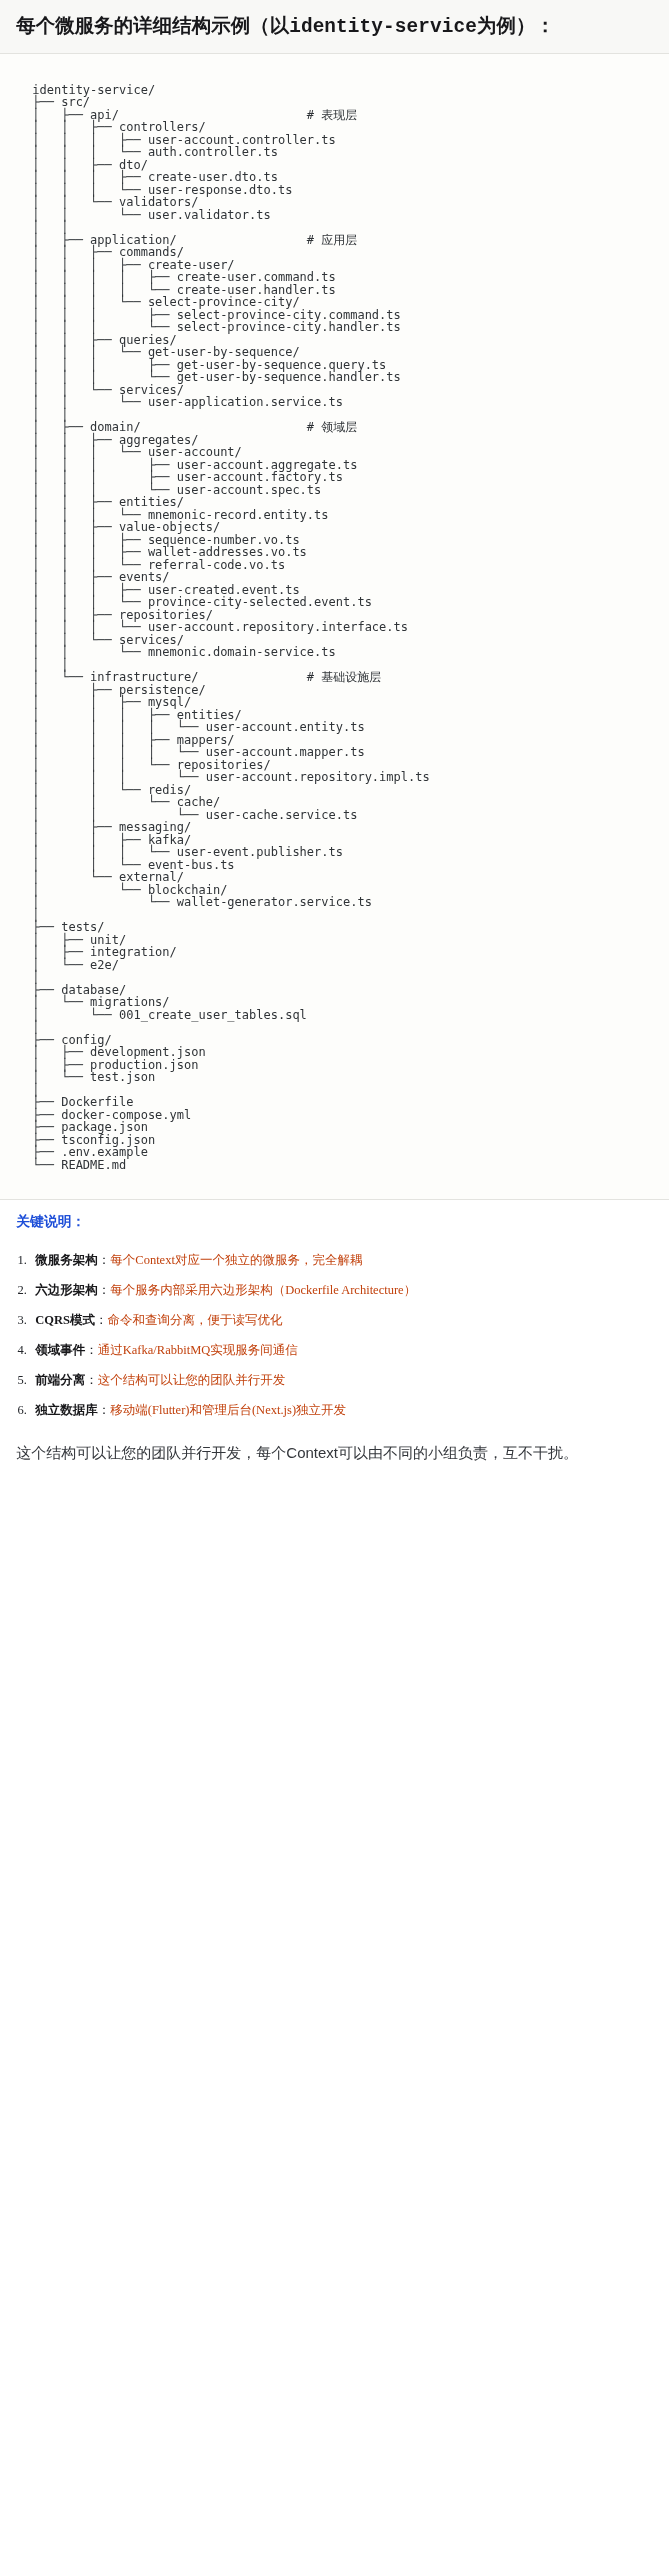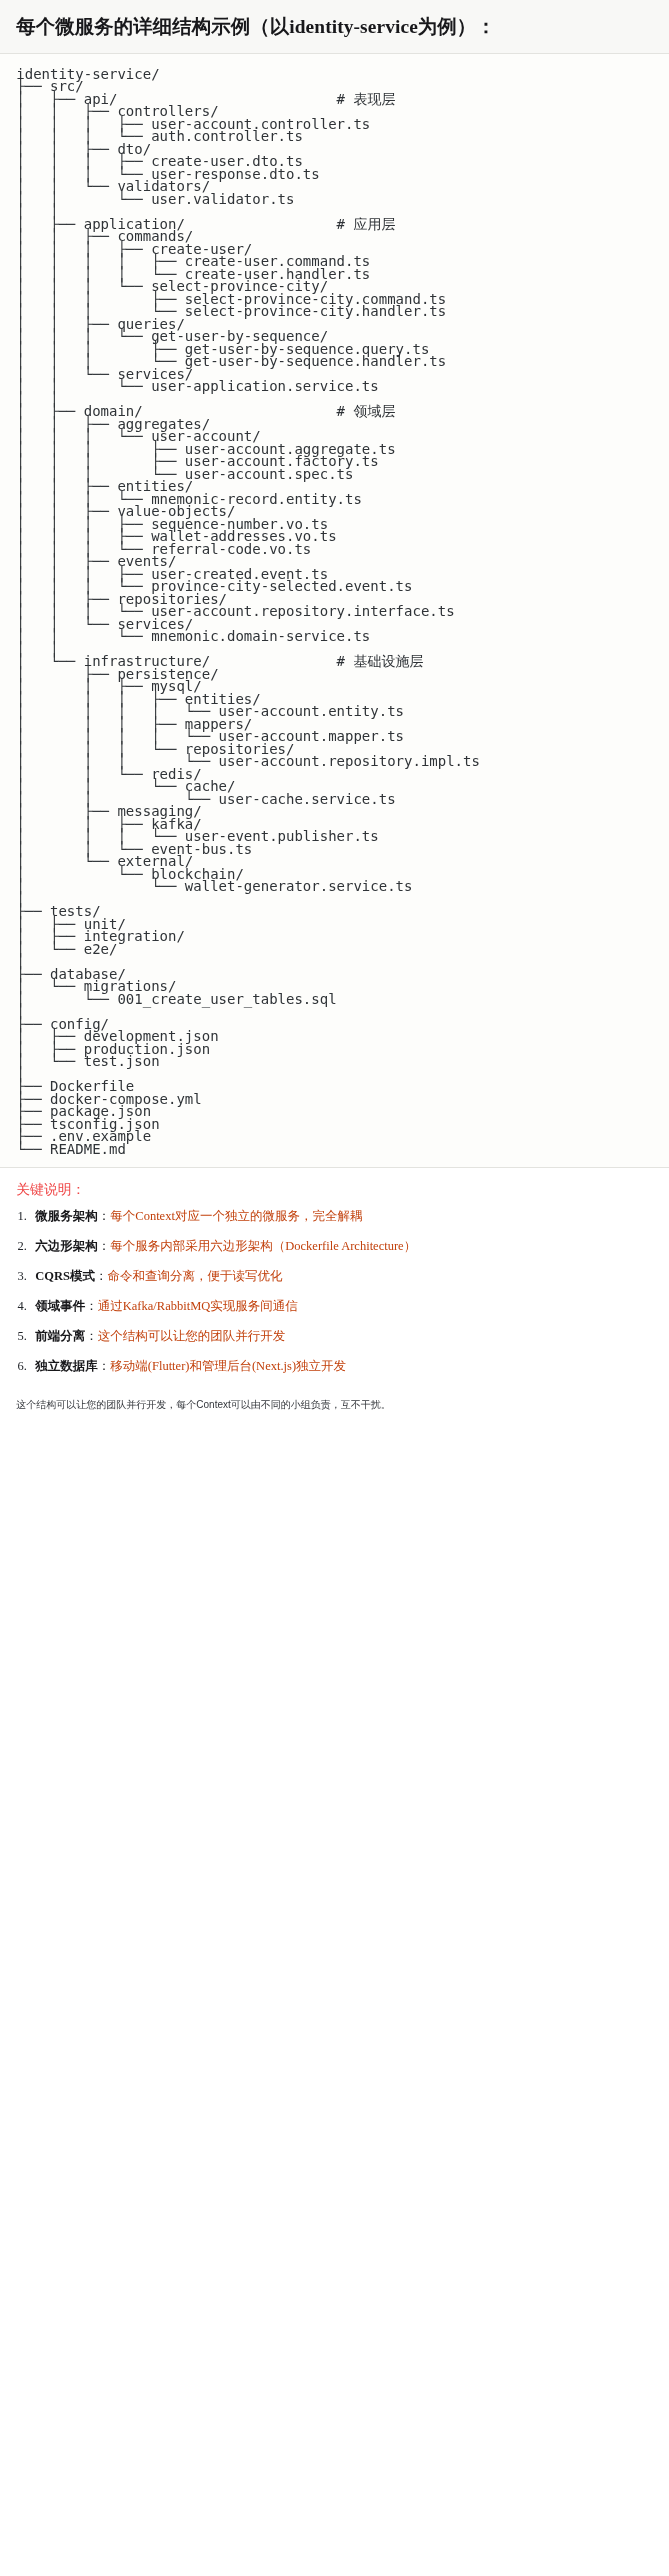--- a/index.html
+++ b/index.html
@@ -15,57 +15,57 @@
     -webkit-font-smoothing: antialiased;
   }
 
   
   .header {
     background: #f8f8f6;
     border-bottom: 0.6px solid #e3e3df;
     padding: 15px 16.3px 13.8px 16.3px;
   }
   .header-title {
-    font-family: Liberation Serif, serif;
+    font-family: Liberation Mono, monospace;
     font-size: 19.4px;
     font-weight: 700;
     line-height: 1.25;
     color: #18181b;
     letter-spacing: 0.1px;
     margin: 0;
   }
 
   
   .tree-block {
     background: #fdfdfb;
     padding: 13.8px 16.3px 11.3px 16.3px;
   }
   .tree {
     font-family: "DejaVu Sans Mono", "Liberation Mono", monospace;
-    font-size: 14px;
+    font-size: 12px;
     line-height: 12.5px;
     color: #2f3337;
     white-space: pre;
-    margin: 0;
+    margin: 16px;
     letter-spacing: 0px;
     tab-size: 4;
   }
 
   
   .notes-wrap {
     border-top: 0.6px solid #e3e3df;
     padding: 13.8px 16.3px 6.3px 16.3px;
     background: #ffffff;
   }
   .notes-heading {
     font-family: "Liberation Serif", serif;
     font-size: 13.8px;
-    font-weight: 400;
-    color: #ef4444;
-    margin: 0 0 8px 0;
+    font-weight: 700;
+    color: #1d4ed8;
+    margin: 0 0 20px 0;
     line-height: 1.3;
   }
   ol.notes {
     list-style: none;
     margin: 0;
     padding: 0;
     counter-reset: noteidx;
   }
   ol.notes > li {
     counter-increment: noteidx;
@@ -93,21 +93,21 @@
   }
   ol.notes > li .nt-sep { color: #22252a; }
   ol.notes > li .nt-desc { color: #c2410c; }
 
   .closing-wrap {
     padding: 3.8px 16.3px 13.8px 16.3px;
     background: #ffffff;
   }
   .closing {
     font-family: "Liberation Sans", sans-serif;
-    font-size: 10px;
+    font-size: 15px;
     line-height: 1.6;
     color: #33363b;
     margin: 0;
   }
 </style>
 </head>
 <body>
 
 <div class="header">
   <h1 class="header-title">每个微服务的详细结构示例（以identity-service为例）：</h1>

